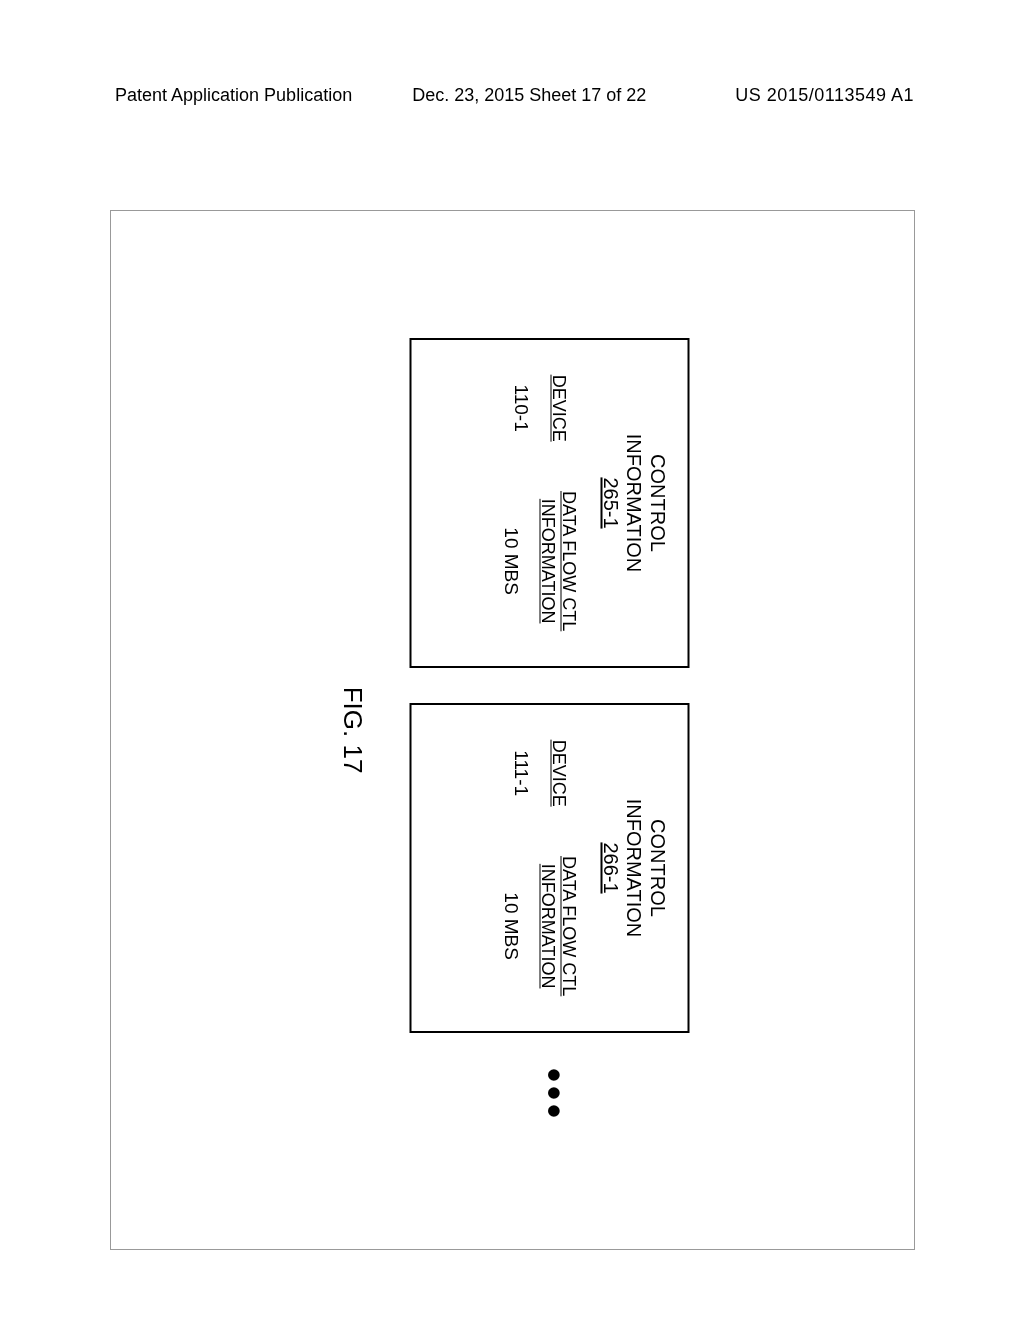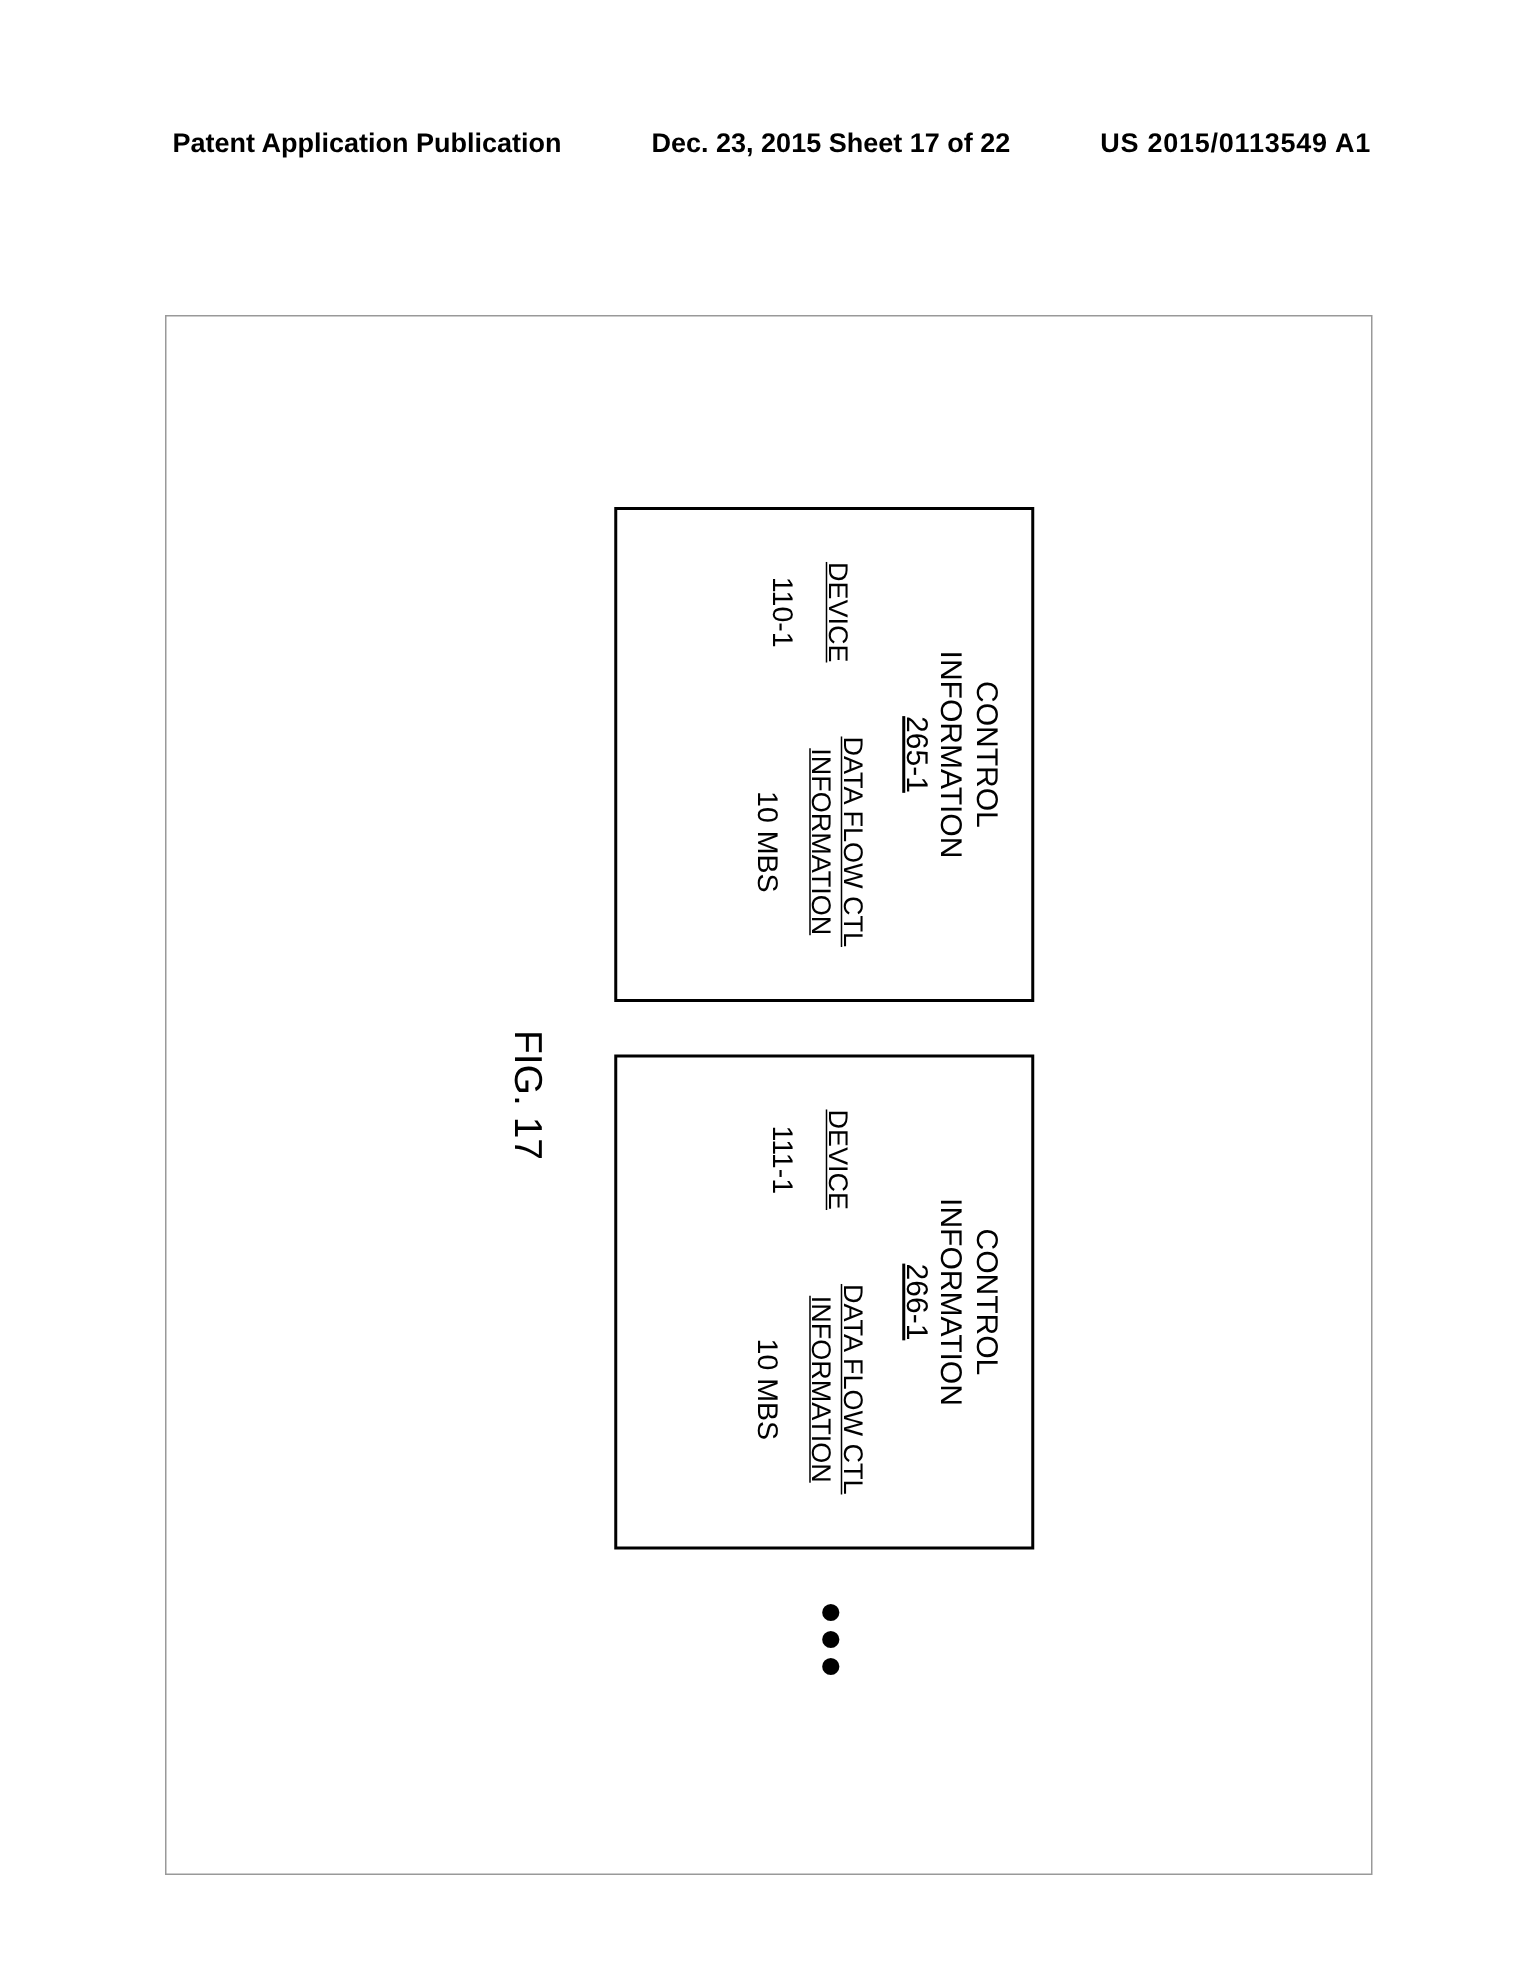--- a/index.html
+++ b/index.html
@@ -15,21 +15,21 @@
       position: relative;
     }
     .page-header {
       position: absolute;
       top: 85px;
       left: 0;
       right: 0;
       display: flex;
       justify-content: space-between;
       padding: 0 110px 0 115px;
-      font-weight: bold;
+      font-weight: normal;
       font-size: 18px;
     }
     .header-left {
       display: flex;
       gap: 60px;
     }
     .header-right {
       letter-spacing: 0.5px;
     }
     .content-area {

